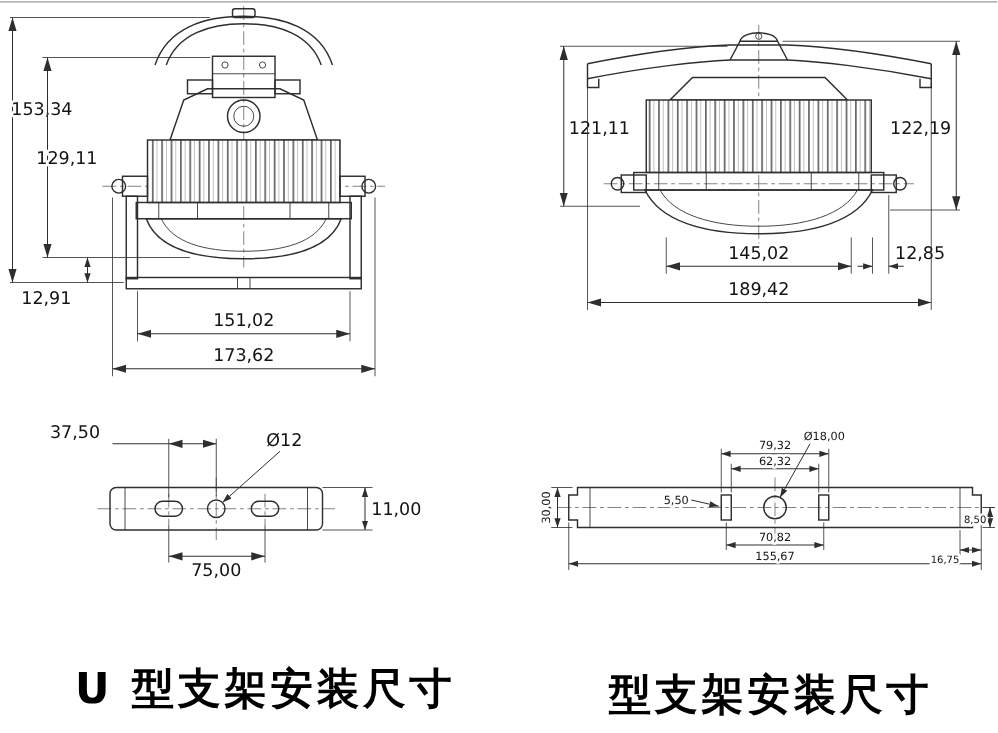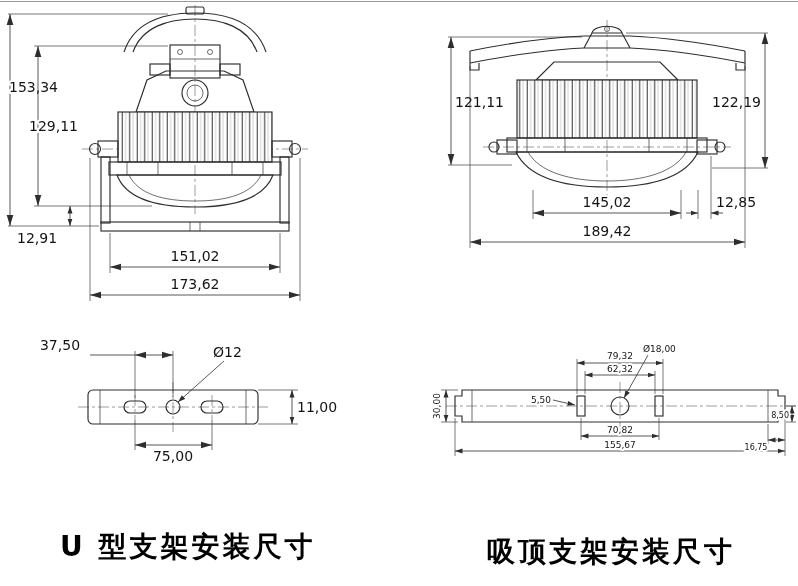--- a/index.html
+++ b/index.html
@@ -21,21 +21,21 @@
     font-size:14px;fill:#141414;
     paint-order:stroke;stroke:#ffffff;stroke-width:4px;stroke-linejoin:round;
   }
   .dtxt-s{font-size:9px;}
   .dtxt-xs{font-size:8px;}
   .mid{text-anchor:middle;}
   .endA{text-anchor:end;}
   .caption{
     position:absolute;
     font-family:"DejaVu Sans", sans-serif;
-    font-size:28px;
+    font-size:34px;
     font-weight:bold;
     letter-spacing:3px;
     color:#000;
     white-space:nowrap;
   }
 </style>
 </head>
 <body>
 
 <div class="canvas">
@@ -265,14 +265,14 @@
 
     <line class="ext" x1="786" y1="406" x2="796" y2="406"></line>
     <line class="ext" x1="786" y1="422" x2="796" y2="422"></line>
     <line class="dim" x1="792" y1="406" x2="792" y2="422" marker-start="url(#arrS)" marker-end="url(#arrS)"></line>
     <text class="dtxt dtxt-xs endA" x="789" y="418">8,50</text>
   </g>
 </svg>
 
 <div class="caption" style="left:60px; top:528px;">U 型支架安装尺寸</div>
 
-<div class="caption" style="left:487px; top:533px;">吸顶支架安装尺寸</div>
+<div class="caption" style="left:487px; top:533px;">型支架安装尺寸</div>
 </div>
 
 </body></html>

